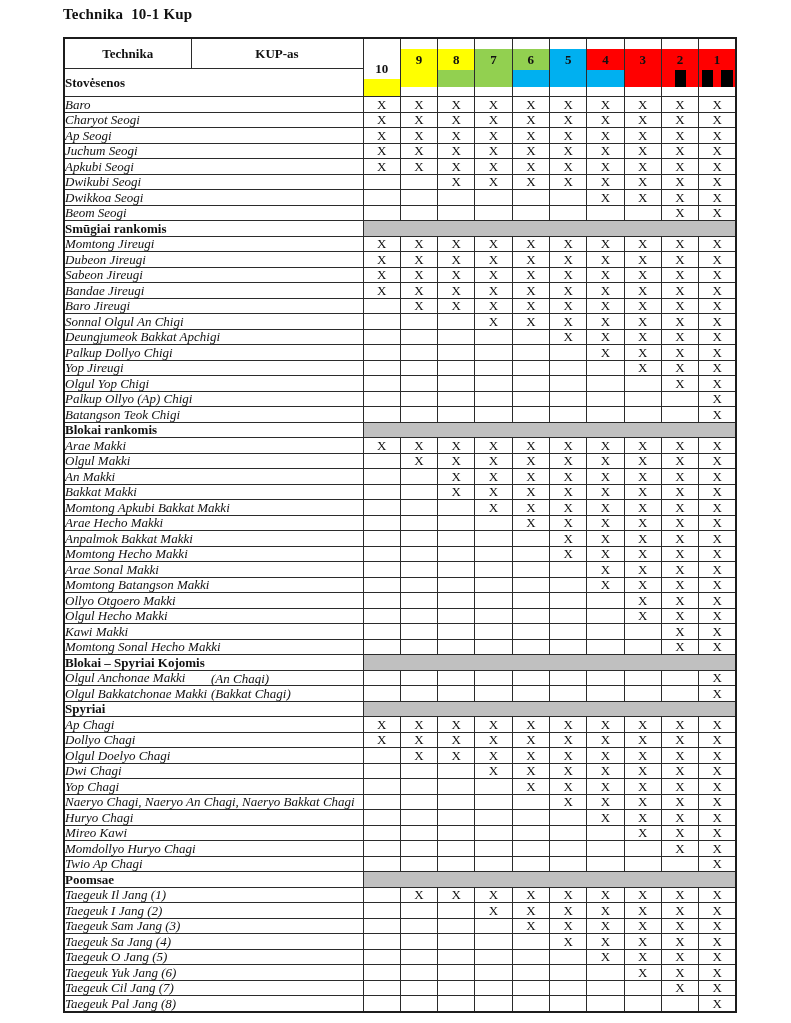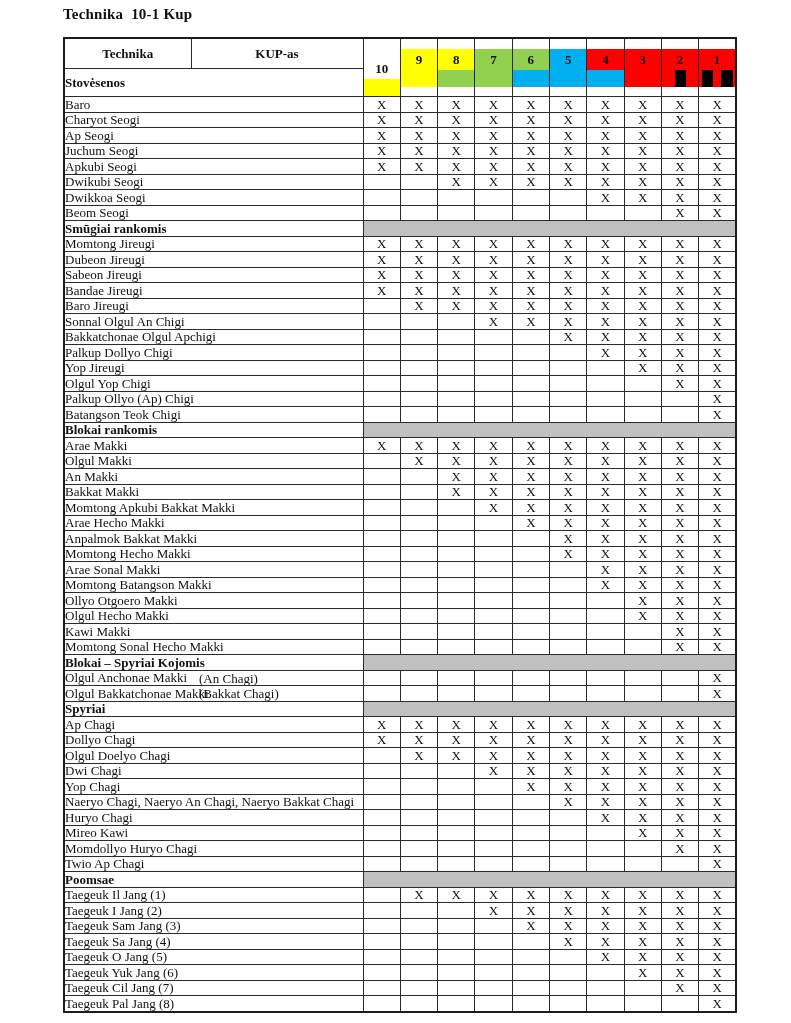--- a/index.html
+++ b/index.html
@@ -26,22 +26,22 @@
   .ktop{
     height:21px;display:flex;align-items:center;justify-content:center;
     font-weight:bold;font-size:13px;
   }
   .kband{height:17px;position:relative;}
   .sq{position:absolute;bottom:0;height:17px;width:11px;background:#000;display:block;}
   .sq.c{left:50%;margin-left:-5px;}
   .sq.l{left:3px;}
   .sq.r{right:2px;width:12px;}
   td.sec{font-weight:bold;text-align:left;font-size:13.5px;}
-  td.lbl{padding-left:4px;position:relative;white-space:nowrap;text-align:left;}
-  td.lbl .note{position:absolute;left:134px;top:50%;transform:translateY(-50%);}
+  td.lbl{padding-left:4px;position:relative;white-space:nowrap;text-align:left;font-style:italic;}
+  td.lbl .note{position:absolute;left:146px;top:50%;transform:translateY(-50%);}
   td.xc{text-align:center;font-size:13px;}
 </style>
 </head>
 <body>
 
 <h1 class="title">Technika  10-1 Kup</h1>
 
 <table class="grid">
   <colgroup>
     <col style="width:127px">
@@ -290,21 +290,21 @@
         <td class="xc"></td>
         <td class="xc">X</td>
         <td class="xc">X</td>
         <td class="xc">X</td>
         <td class="xc">X</td>
         <td class="xc">X</td>
         <td class="xc">X</td>
         <td class="xc">X</td>
       </tr>
       <tr>
-        <td class="lbl" colspan="2"><span>Bakkatchonae Olgul Apchigi</span></td>
+        <td class="lbl" colspan="2"><span>Deungjumeok Bakkat Apchigi</span></td>
         <td class="xc"></td>
         <td class="xc"></td>
         <td class="xc"></td>
         <td class="xc"></td>
         <td class="xc"></td>
         <td class="xc">X</td>
         <td class="xc">X</td>
         <td class="xc">X</td>
         <td class="xc">X</td>
         <td class="xc">X</td>

